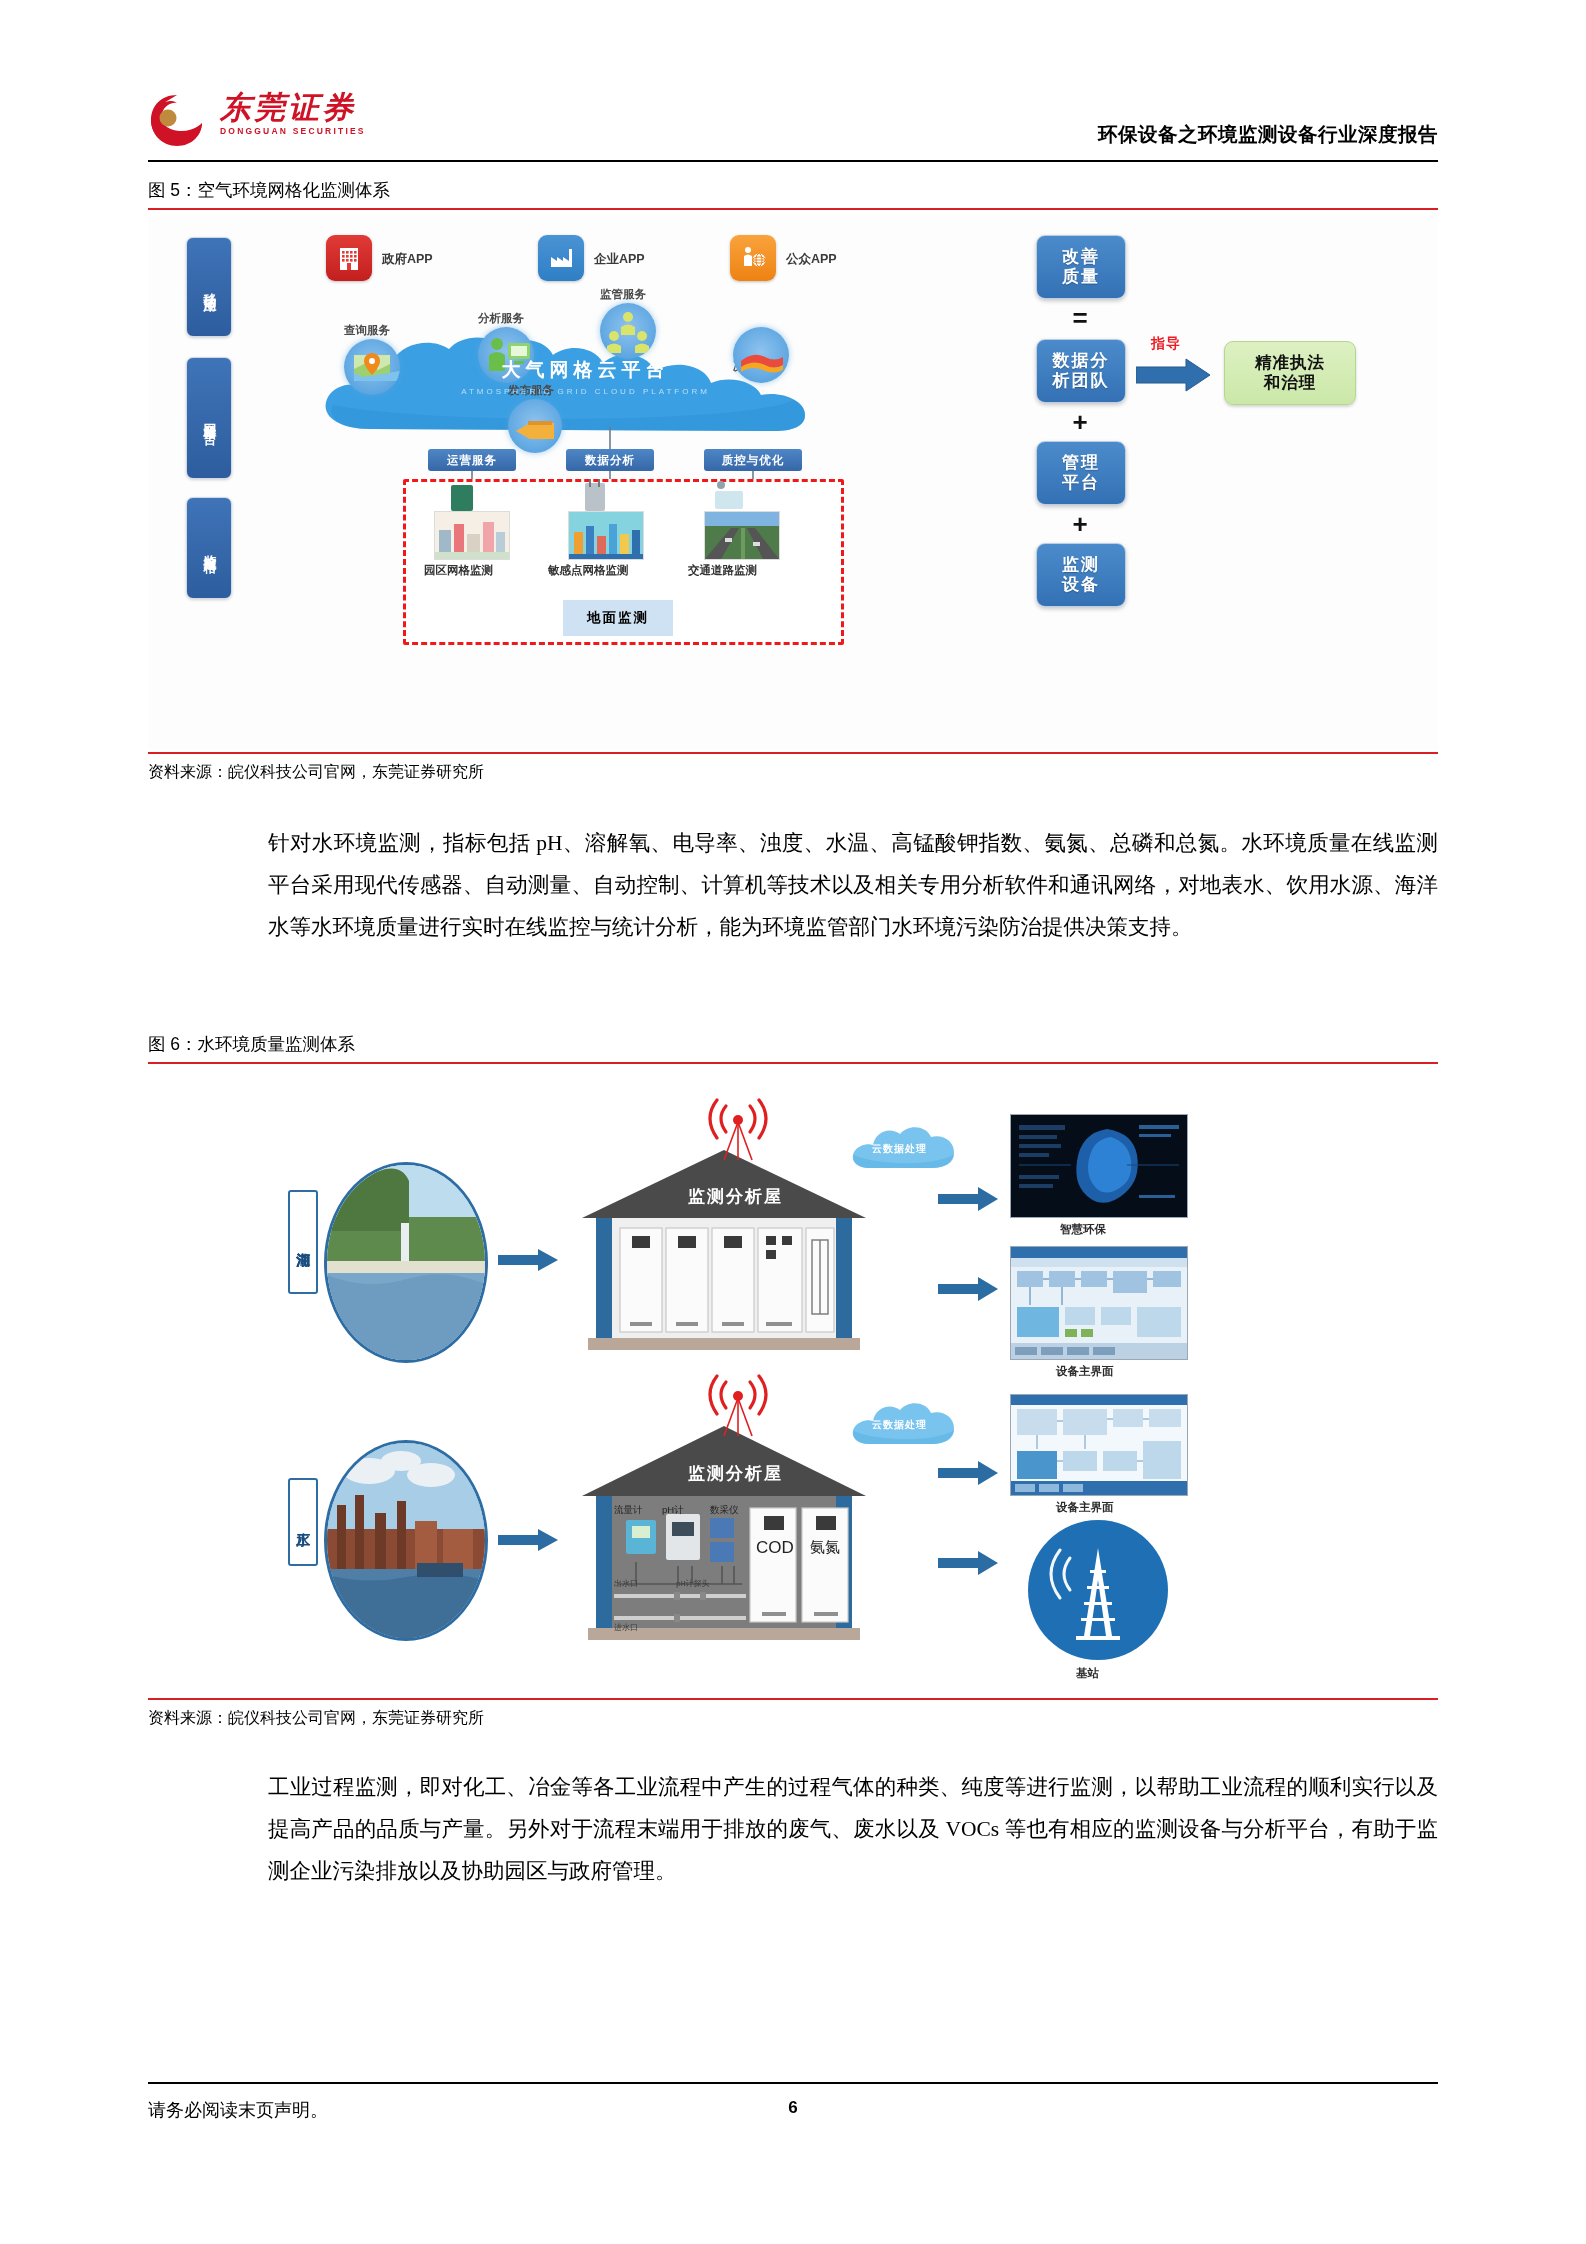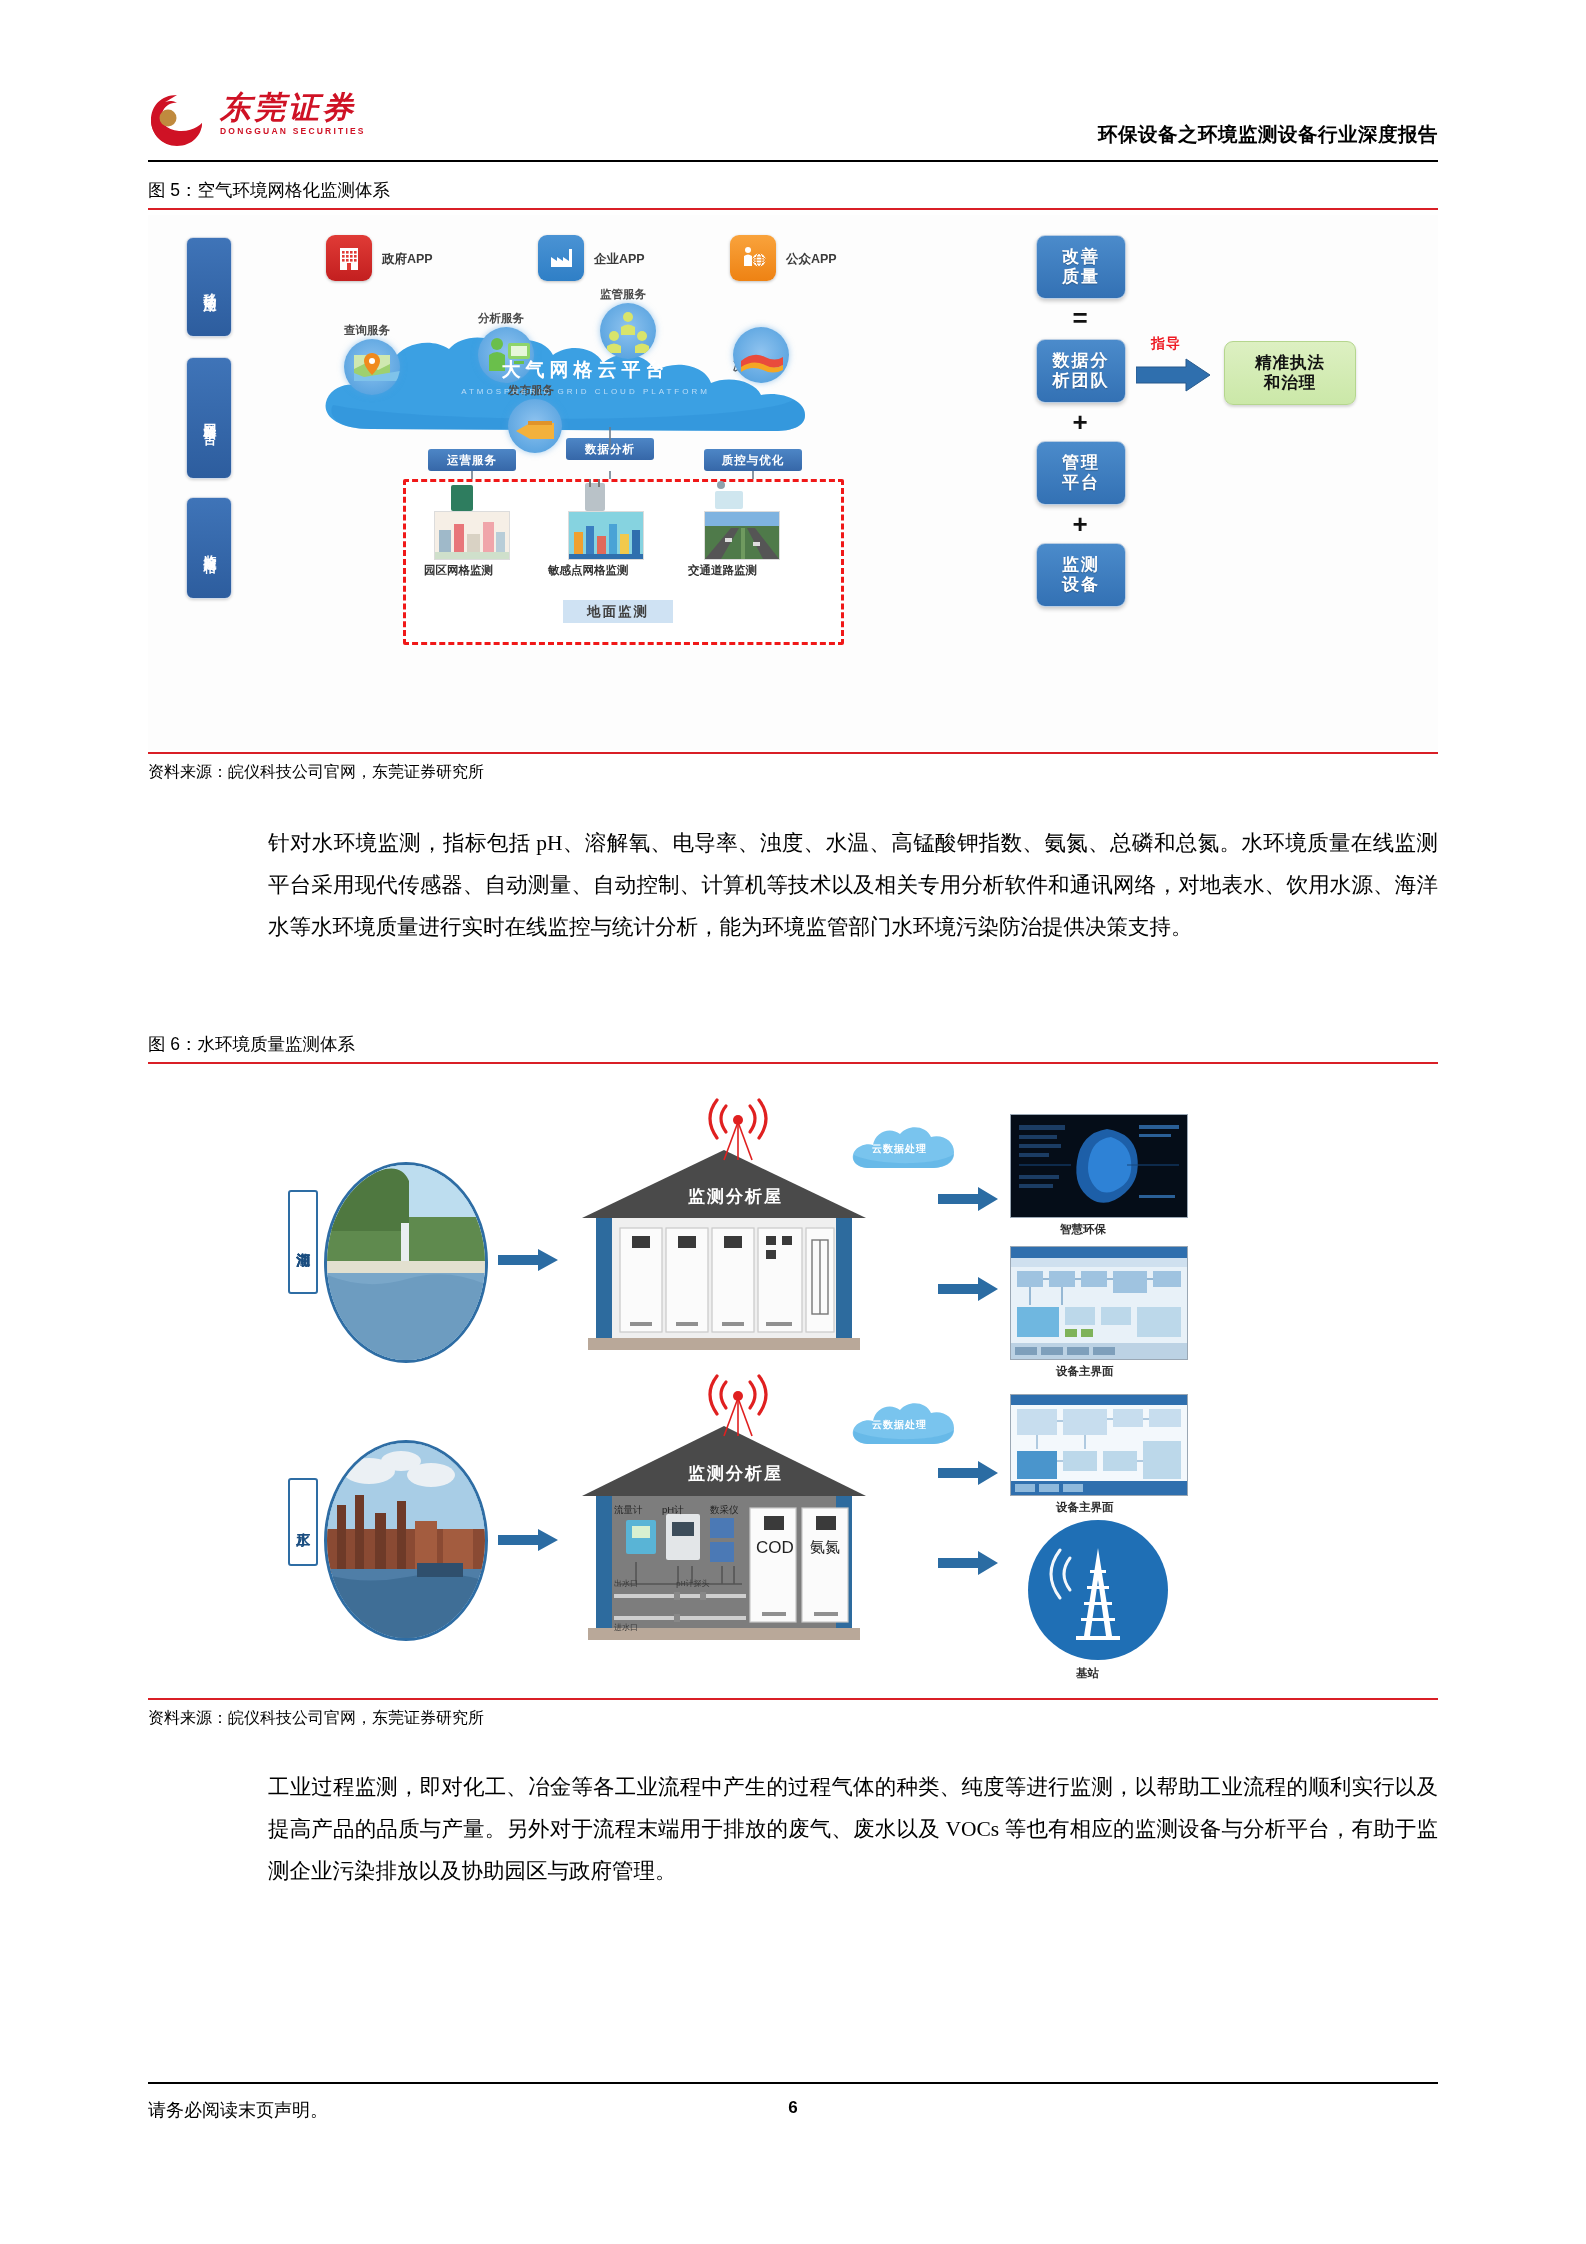--- a/index.html
+++ b/index.html
@@ -183,24 +183,24 @@
   }
   .mon-label {
     position: absolute;
     font-family: "Liberation Sans", sans-serif;
     font-size: 11.5px; font-weight: bold; color: #333;
     white-space: nowrap;
   }
   .ground-chip {
     position: absolute;
     left: 415px; top: 385px;
-    width: 110px; height: 23px;
+    width: 110px; height: 36px;
     background: #cfe2f3;
     display: flex; align-items: center; justify-content: center;
-    color: #404040;
+    color: #000000;
     font-family: "Liberation Sans", sans-serif;
     font-size: 13.5px; font-weight: bold; letter-spacing: 2px;
   }
 
   .rblock {
     position: absolute;
     width: 88px; height: 62px;
     border-radius: 9px;
     background: linear-gradient(180deg,#4b8bcb 0%, #3371b4 100%);
     border: 1px solid #b9cde3;
@@ -479,21 +479,21 @@
       </div>
 
       <div class="svc-bubble" style="left:360px; top:184px; width:54px; height:54px;">
         <svg width="54" height="54" viewBox="0 0 54 54">
           <path d="M8 32 l14-8 l24 0 l0 16 l-24 0 z" fill="#f3b13c"></path>
           <rect x="20" y="22" width="24" height="4" fill="#e0932a"></rect>
         </svg>
       </div>
 
       <div class="plat-tab" style="left:280px; top:234px; width:88px;">运营服务</div>
-      <div class="plat-tab" style="left:418px; top:223px; width:88px;">数据分析</div>
+      <div class="plat-tab" style="left:418px; top:234px; width:88px;">数据分析</div>
       <div class="plat-tab" style="left:556px; top:234px; width:98px;">质控与优化</div>
 
       <svg style="position:absolute; left:0; top:0;" width="760" height="440">
         <g stroke="#6b7c8c" stroke-width="1.6" fill="none">
           <line x1="462" y1="212" x2="462" y2="234"></line>
           <line x1="324" y1="256" x2="324" y2="288"></line>
           <line x1="462" y1="256" x2="462" y2="288"></line>
           <line x1="605" y1="256" x2="605" y2="288"></line>
           <line x1="324" y1="272" x2="605" y2="272"></line>
         </g>

